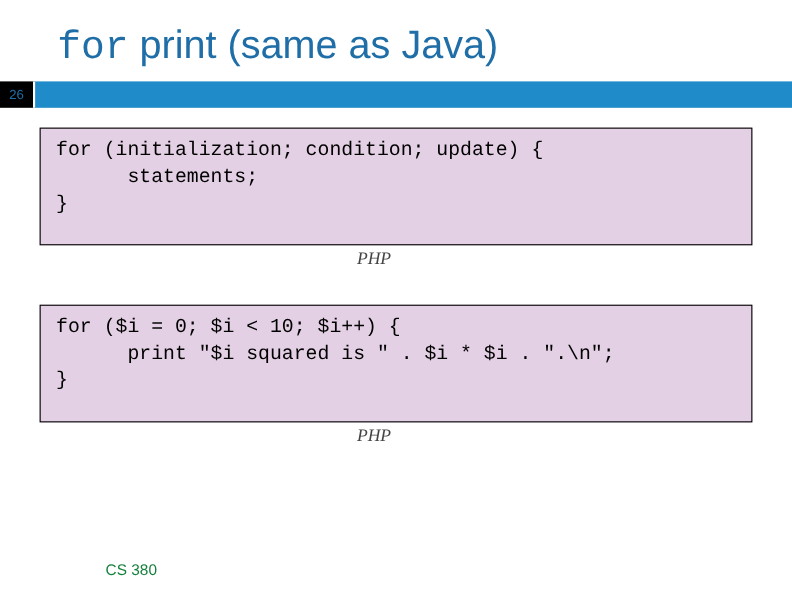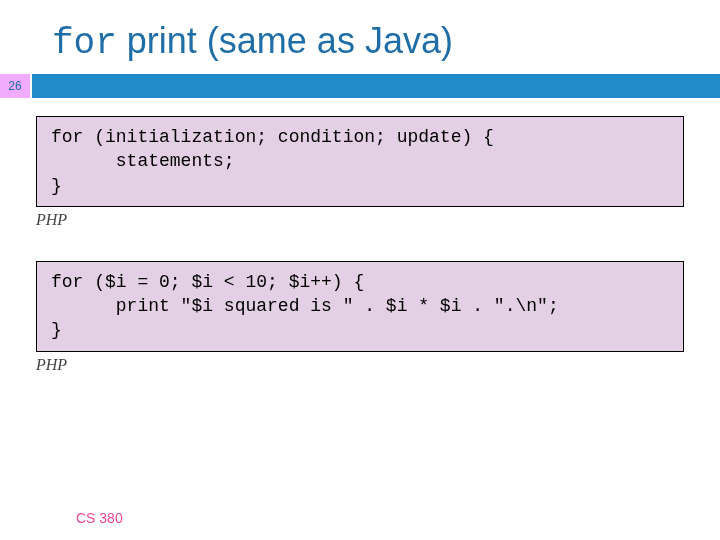--- a/index.html
+++ b/index.html
@@ -28,58 +28,58 @@
     text-align: center;
   }
   .bluebar {
     display: flex;
     align-items: stretch;
     width: 100%;
     height: 24px;
   }
   .bluebar .num {
     width: 30px;
-    background: #f0abfc;
+    background: #000000;
     color: #1f6ea7;
     font-size: 12px;
     text-align: center;
     line-height: 24px;
     border-right: 2px solid #fff;
   }
   .bluebar .fill {
     flex: 1;
     background: #1f8bc8;
   }
   .codebox-wrap {
     margin: 18px 36px 0 36px;
   }
   .codebox {
     border: 1.5px solid #000;
     background: #e4d0e4;
-    padding: 8px 14px 8px 14px;
+    padding: 8px 14px 24px 14px;
     font-family: "Courier New", Courier, monospace;
     font-size: 18px;
     line-height: 1.35;
     white-space: pre;
     color: #000;
   }
   .lang-label {
-    text-align: left;
+    text-align: center;
     font-style: italic;
     font-family: "Times New Roman", Times, serif;
     font-size: 16px;
     color: #444;
     margin: 4px 40px 0 0;
   }
   .footer {
     position: absolute;
-    left: 76px;
+    left: 96px;
     bottom: 34px;
     font-size: 14px;
-    color: #ec4899;
+    color: #15803d;
     margin-top: 27px;
   }
 </style>
 </head>
 <body>
 
 <div class="slide">
 
   <h1 class="title">
     <span class="mono">for</span><span> print (same as Java)</span>

